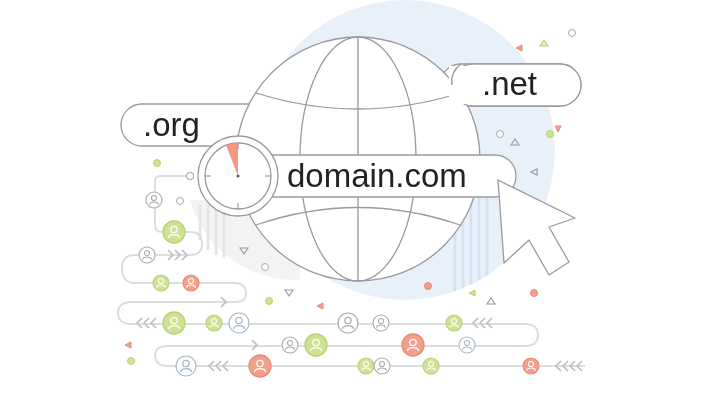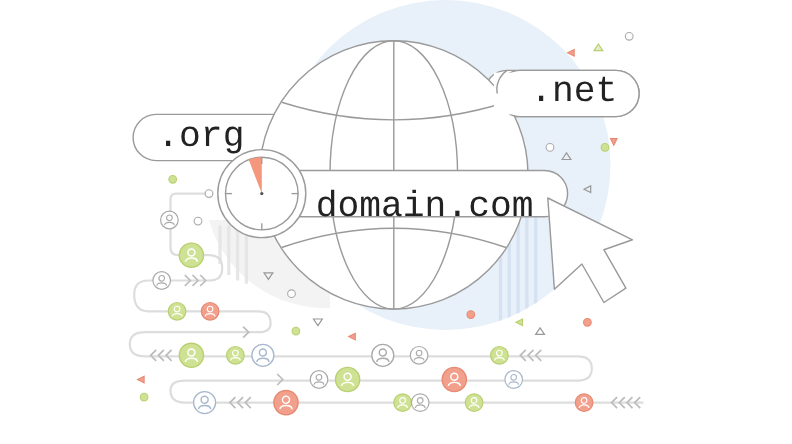--- a/index.html
+++ b/index.html
@@ -1,18 +1,18 @@
 <!DOCTYPE html>
 <html><head>
 <meta charset="utf-8">
 <style>
   html, body { margin:0; padding:0; background:#ffffff; }
   body { width:720px; height:404px; overflow:hidden; position:relative; font-family:"Liberation Sans", sans-serif; }
   #scene { position:absolute; left:0; top:0; width:720px; height:404px; }
-  .pill-label { position:absolute; font-family:Liberation Mono, monospace; color:#222222; white-space:nowrap; }
+  .pill-label { position:absolute; font-family:Liberation Sans, sans-serif; color:#222222; white-space:nowrap; }
 </style>
 </head>
 <body>
 
 <svg id="scene" viewBox="0 0 720 404" xmlns="http://www.w3.org/2000/svg">
   <defs>
     <clipPath id="blueclip">
         <circle cx="405" cy="150" r="150"></circle>
       </clipPath>
     <clipPath id="grayclip">
@@ -204,13 +204,13 @@
     <path d="M561,126 l-6,0 l3,6 Z" fill="#f2a08c" stroke="#e68a74" stroke-width="1"></path>
     <path d="M537,169 l-6,3 l6,3 Z" fill="none" stroke="#999" stroke-width="1.1"></path>
     <path d="M323,303 l-6,3 l6,3 Z" fill="#f2a08c" stroke="#e68a74" stroke-width="1"></path>
     <path d="M475,290 l-6,3 l6,3 Z" fill="#cfe294" stroke="#b9d072" stroke-width="1"></path>
     <path d="M131,342 l-6,3 l6,3 Z" fill="#f2a08c" stroke="#e68a74" stroke-width="1"></path>
   </g>
 </svg>
 
 <div class="pill-label" style="left:143px; top:106px; font-size:33px; line-height:38px;text-align:center;">.org</div>
 <div class="pill-label" style="left:482px; top:65px; font-size:33px; line-height:38px;">.net</div>
-<div class="pill-label" style="left:287px; top:157px; font-size:33px; line-height:38px;margin-top:12px;">domain.com</div>
+<div class="pill-label" style="left:287px; top:157px; font-size:33px; line-height:38px;">domain.com</div>
 
 </body></html>

